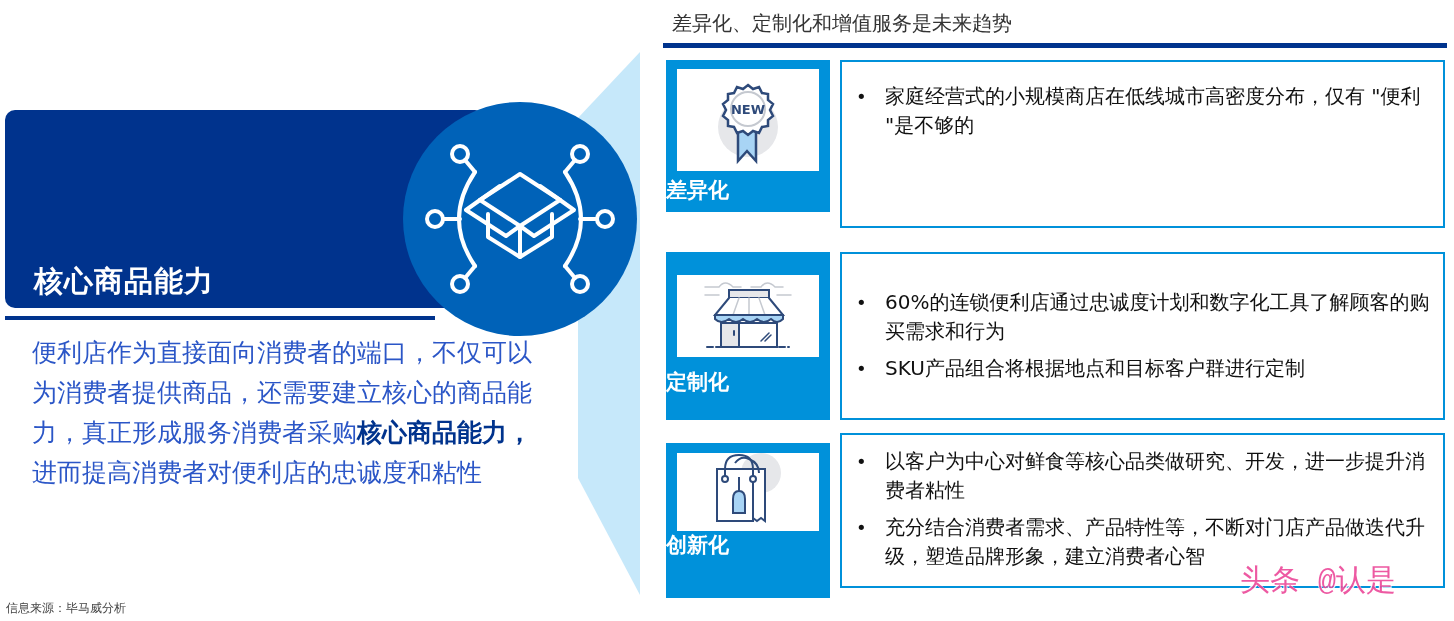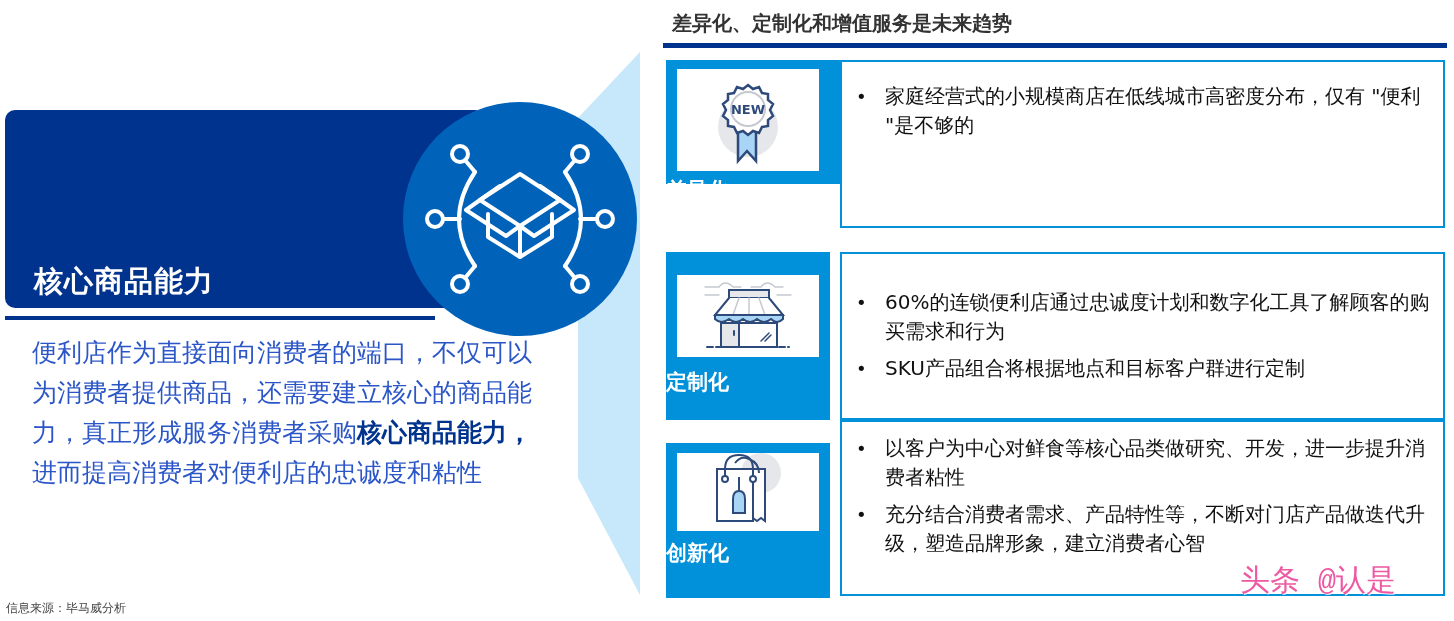--- a/index.html
+++ b/index.html
@@ -28,21 +28,21 @@
   .core-desc b { color:#00338D; }
   .wedge { left:0; top:0; width:1454px; height:621px; }
   .circle {
     left:403px; top:102px; width:234px; height:234px; border-radius:50%;
     background:#0062B8;
   }
   .circle svg { position:absolute; left:0; top:0; }
   .source { left:6px; top:600px; font-size:12px; color:#444; }
 
   
-  .trend-title { left:672px; top:10px; font-size:20px; font-weight:bold; color:#333; }
+  .trend-title { left:672px; top:10px; font-size:20px; font-weight:normal; color:#333; }
   .trend-rule { left:663px; top:43px; width:784px; height:5px; background:#00338D; }
 
   .row-tag {
     left:666px; width:164px; background:#0091DA;
   }
   .tag-icon-box { position:absolute; left:11px; top:9px; width:142px; height:102px; background:#fff; }
   .tag-label {
     position:absolute; left:0; width:164px; text-align:left;
     color:#fff; font-size:21px; font-weight:bold;
   }
@@ -104,21 +104,21 @@
   </svg>
 </div>
 
 <div class="abs core-desc"><span>便利店作为直接面向消费者的端口，不仅可以为消费者提供商品，还需要建立核心的商品能力，真正形成服务消费者采购</span><b>核心商品能力，</b><span>进而提高消费者对便利店的忠诚度和粘性</span></div>
 
 <div class="abs source">信息来源：毕马威分析</div>
 
 <div class="abs trend-title">差异化、定制化和增值服务是未来趋势</div>
 <div class="abs trend-rule"></div>
 
-<div class="abs row-tag" style="top:60px;height:124px;padding-left:48px;">
+<div class="abs row-tag" style="top:60px;height:152px;">
   <div class="tag-icon-box">
     <svg width="142" height="102" viewBox="0 0 142 102">
       <ellipse cx="71" cy="58" rx="30" ry="30" fill="#E6E7EA"></ellipse>
       <polygon points="61,58 61,92 70,82 79,92 79,58" fill="#A8D4F5" stroke="#2E4A7A" stroke-width="2.5"></polygon>
       <path d="M71,16 l5,4 6,-2 3,6 6,1 0,6 5,4 -3,6 3,6 -5,4 0,6 -6,1 -3,6 -6,-2 -5,4 -5,-4 -6,2 -3,-6 -6,-1 0,-6 -5,-4 3,-6 -3,-6 5,-4 0,-6 6,-1 3,-6 6,2z" fill="#fff" stroke="#2E4A7A" stroke-width="2.5"></path>
       <circle cx="71" cy="40" r="17" fill="none" stroke="#C5C9D0" stroke-width="2"></circle>
       <text x="71" y="45" text-anchor="middle" font-family="DejaVu Sans, sans-serif" font-size="13" font-weight="bold" fill="#2E4A7A">NEW</text>
     </svg>
   </div>
   <div class="tag-label" style="top:116px;">差异化</div>
@@ -162,22 +162,22 @@
       <path d="M76,16 h12 v52 l-4,-3 -4,3 -4,-3" fill="#fff" stroke="#2E4A7A" stroke-width="2"></path>
       <rect x="40" y="16" width="36" height="52" fill="#fff" stroke="#2E4A7A" stroke-width="2"></rect>
       <path d="M48,24 v-8 q0,-14 14,-14 q14,0 14,14 v8" stroke="#2E4A7A" stroke-width="2"></path>
       <path d="M58,10 q6,-8 14,-4 q10,4 10,14" stroke="#2E4A7A" stroke-width="2"></path>
       <circle cx="48" cy="26" r="3" fill="#fff" stroke="#2E4A7A" stroke-width="2"></circle>
       <circle cx="76" cy="26" r="3" fill="#fff" stroke="#2E4A7A" stroke-width="2"></circle>
       <line x1="62" y1="24" x2="62" y2="38" stroke="#2E4A7A" stroke-width="2"></line>
       <path d="M56,60 v-14 q0,-8 6,-8 q6,0 6,8 v14 z" fill="#A8D4F5" stroke="#2E4A7A" stroke-width="2"></path>
     </svg>
   </div>
-  <div class="tag-label" style="top:96px;">创新化</div>
+  <div class="tag-label" style="top:88px;">创新化</div>
 </div>
-<div class="abs row-body" style="top:420px;height:176px;">
+<div class="abs row-body" style="top:433px;height:155px;">
   <ul class="bullets" style="top:12px;">
     <li>以客户为中心对鲜食等核心品类做研究、开发，进一步提升消费者粘性</li>
     <li>充分结合消费者需求、产品特性等，不断对门店产品做迭代升级，塑造品牌形象，建立消费者心智</li>
   </ul>
 </div>
 
 <div class="abs watermark">头条 @认是</div>
 
 </body></html>

